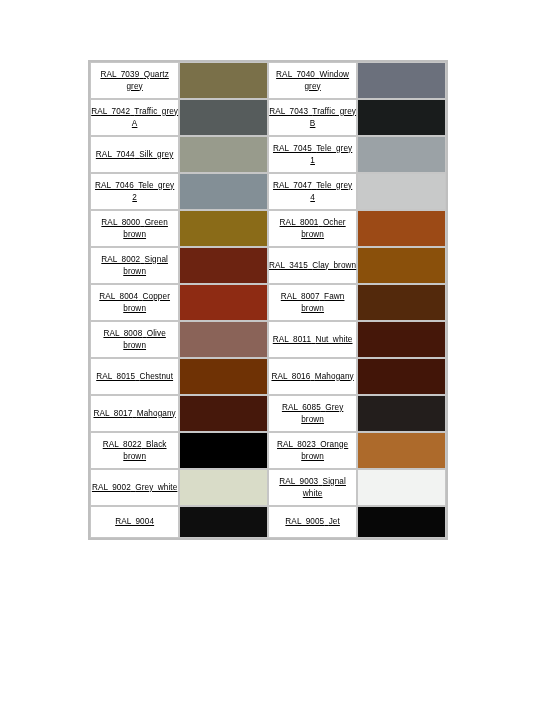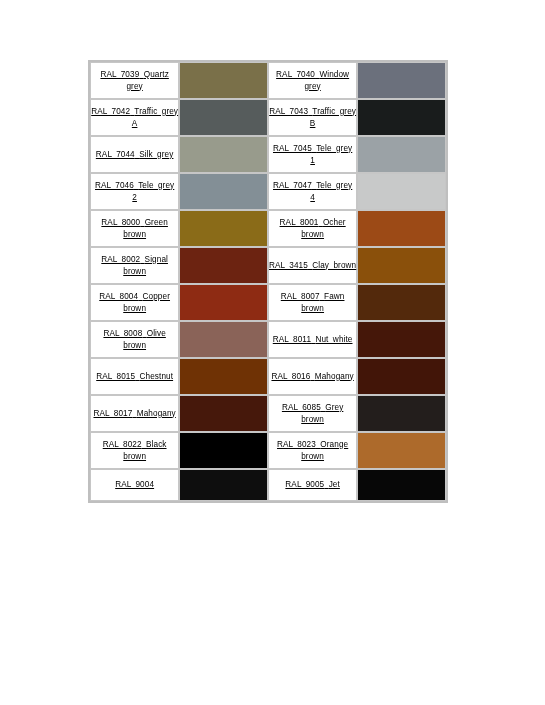--- a/index.html
+++ b/index.html
@@ -189,20 +189,30 @@
           <td class="name-cell"><span>RAL  8022</span> <span>Black   brown</span></td>
           <td class="swatch-cell">
             <span class="swatch-fill" style="background-color: rgb(0, 0, 0);"></span>
           </td>
           <td class="name-cell"><span>RAL  8023</span> <span>Orange   brown</span></td>
           <td class="swatch-cell">
             <span class="swatch-fill" style="background-color: rgb(173, 106, 43);"></span>
           </td>
         </tr>
         <tr>
+          <td class="name-cell"><span>RAL  9002</span> <span>Grey   white</span></td>
+          <td class="swatch-cell">
+            <span class="swatch-fill" style="background-color: rgb(217, 220, 200);"></span>
+          </td>
+          <td class="name-cell"><span>RAL  9003</span> <span>Signal   white</span></td>
+          <td class="swatch-cell">
+            <span class="swatch-fill" style="background-color: rgb(242, 243, 242);"></span>
+          </td>
+        </tr>
+        <tr>
           <td class="name-cell"><span>RAL  9004</span></td>
           <td class="swatch-cell">
             <span class="swatch-fill" style="background-color: rgb(14, 14, 14);"></span>
           </td>
           <td class="name-cell"><span>RAL  9005</span> <span>Jet</span></td>
           <td class="swatch-cell">
             <span class="swatch-fill" style="background-color: rgb(7, 7, 7);"></span>
           </td>
         </tr>
       </tbody>

